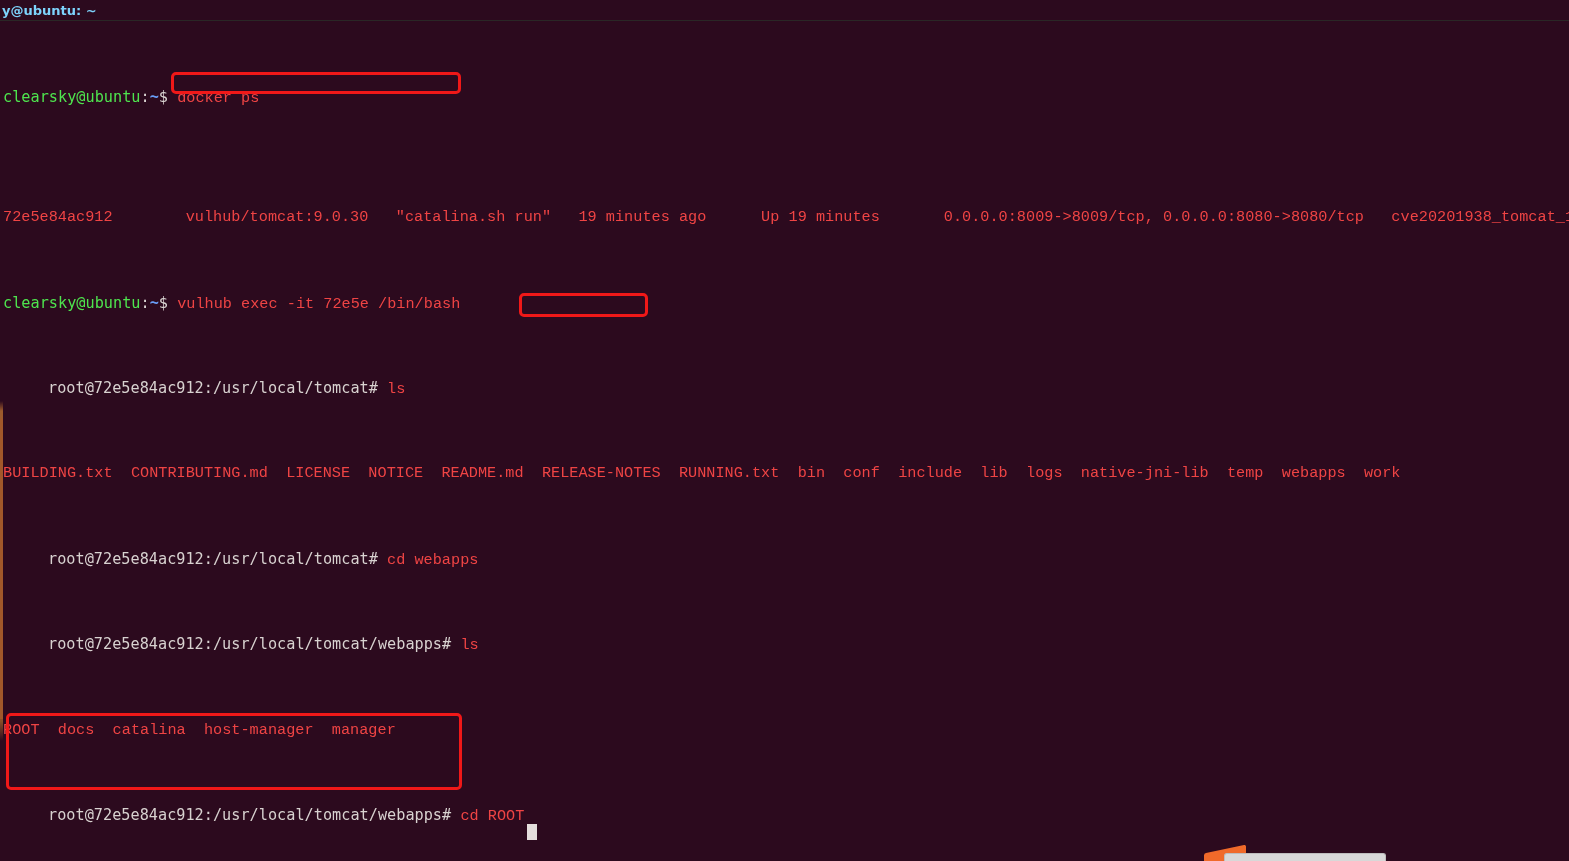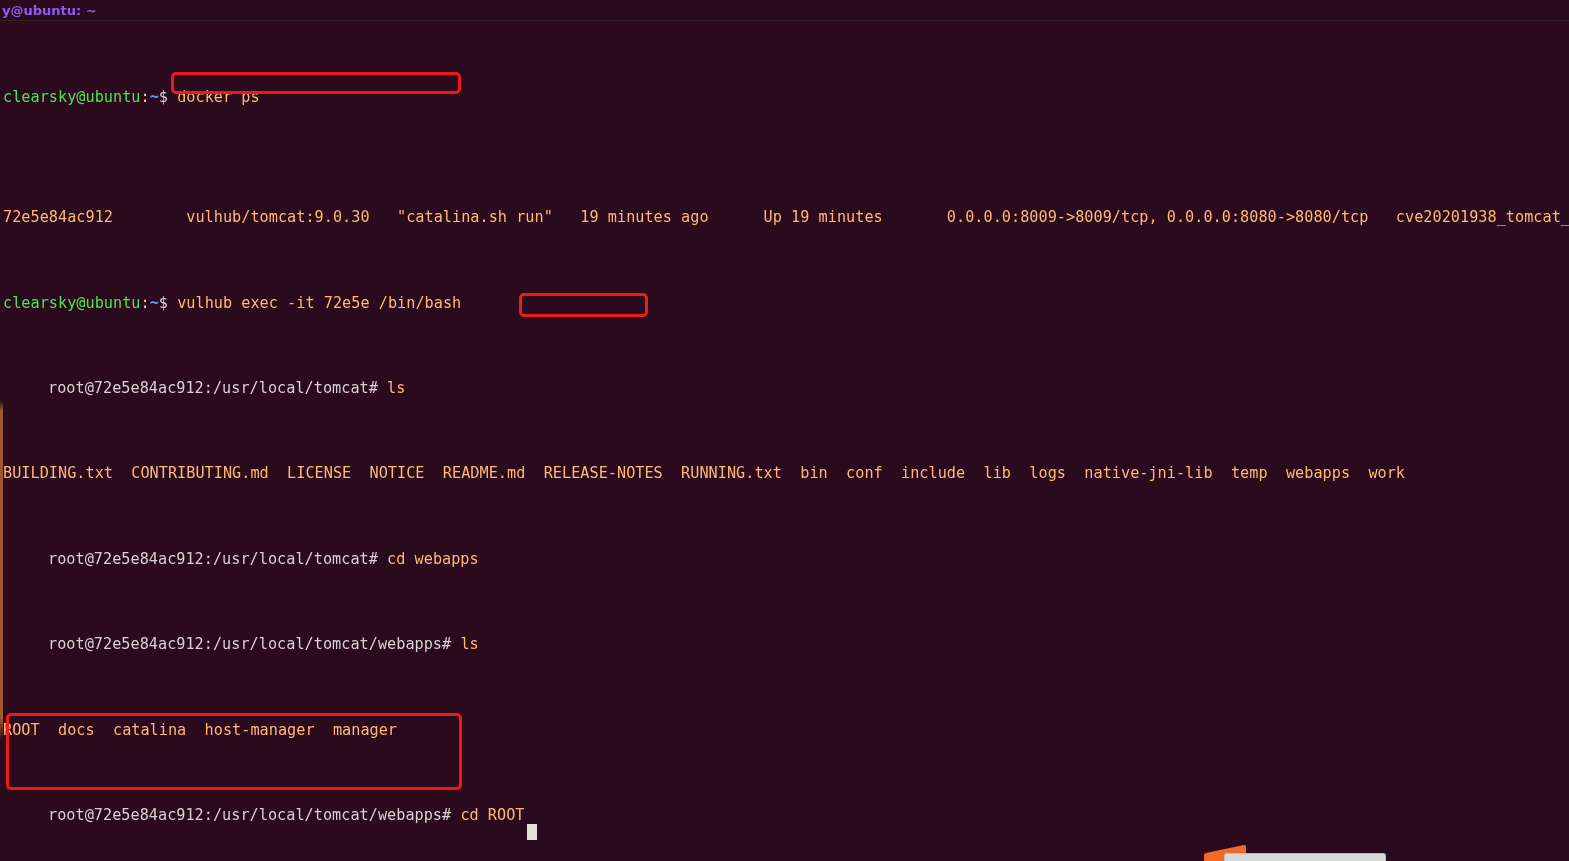--- a/index.html
+++ b/index.html
@@ -13,21 +13,21 @@
 
   
   #titlebar {
     position:absolute; left:0; top:0; width:1569px; height:21px;
     background:linear-gradient(to bottom,#585451 0%,#4b4apac 0%,#4a4744 55%,#403d3a 100%);
     border-bottom:1px solid #2a2726;
     display:flex; align-items:center;
   }
   #titlebar-title {
     font-family:"DejaVu Sans", sans-serif;
-    font-size:13px; font-weight:bold; color:#8b5cf6;
+    font-size:13px; font-weight:bold; color:#7dd3fc;
     padding-left:2px; white-space:nowrap; letter-spacing:0px;
   }
 
   
   #terminal {
     position:absolute; left:0; top:21px; width:1569px; height:840px;
     background:#2c0a1e; overflow:hidden;
   }
   #left-border {
     position:absolute; left:0; top:0; width:3px; height:840px;
@@ -42,21 +42,21 @@
     font-family:"DejaVu Sans Mono", monospace;
     font-size:15.2px; line-height:17.1px;
     color:#d8d2d0; white-space:pre;
     letter-spacing:0.02px;
   }
   .ln { height:17.1px; white-space:pre; }
   .user  { color:#4ee44e; font-weight:normal; }
   .colon { color:#d8d2d0; }
   .path  { color:#6a9ef8; font-weight:bold; }
   .dollar{ color:#d8d2d0; }
-  .out   { color:#fdba74; }
+  .out   { color:#ef4444;font-family:Liberation Mono, monospace; }
   .root  { color:#d8d2d0;margin-left:45px; }
 
   
   #cursor {
     position:absolute;
     width:10px; height:16px; background:#e4dedc;
   }
 
   
   .redbox {

